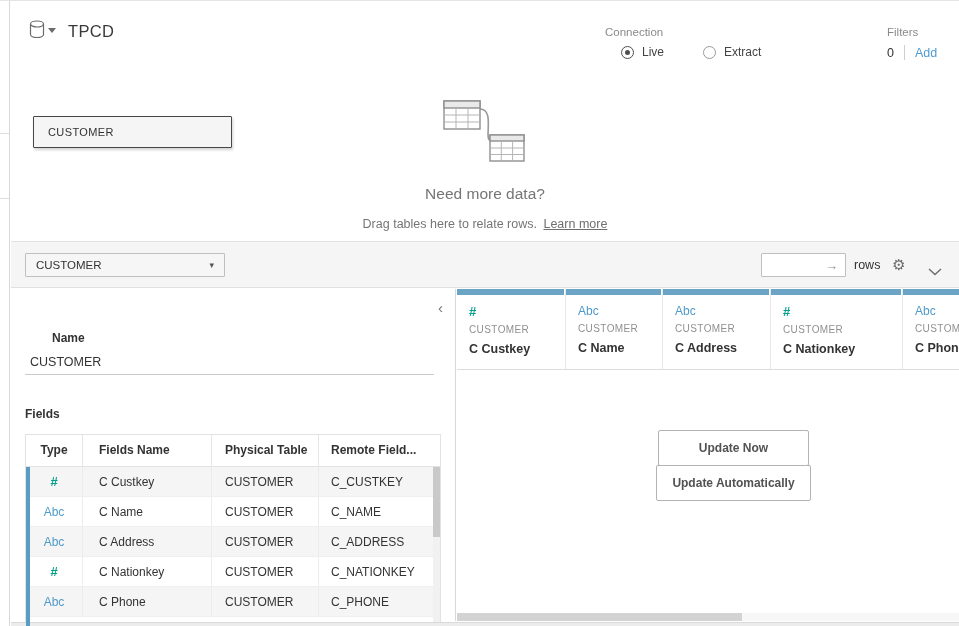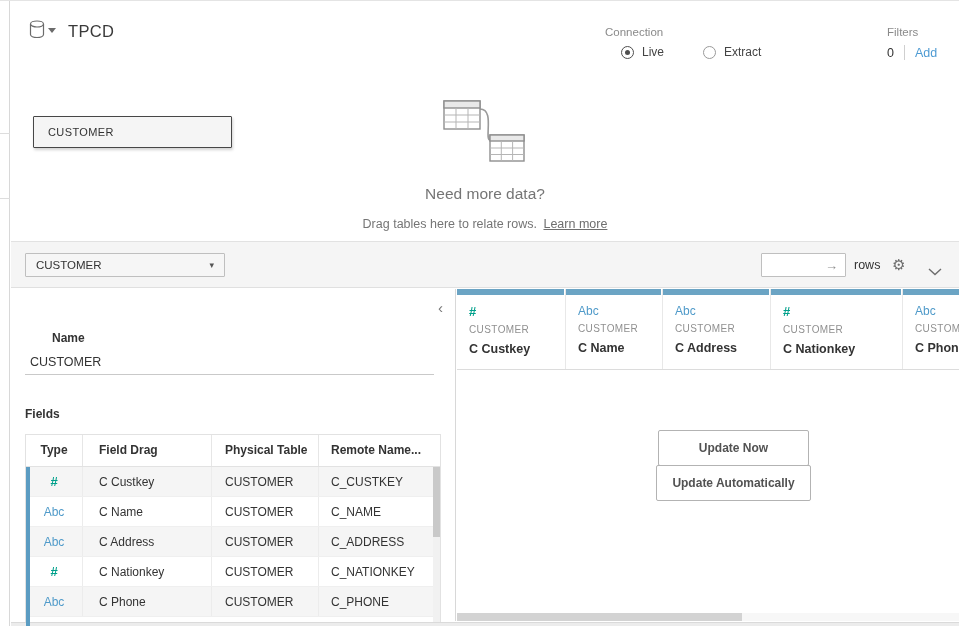--- a/index.html
+++ b/index.html
@@ -179,23 +179,23 @@
   <div class="main">
 
     <aside class="left-panel">
       <span class="collapse">‹</span>
       <div class="name-label">Name</div>
       <div class="name-value">CUSTOMER</div>
       <div class="fields-label">Fields</div>
       <div class="fields-table">
         <div class="ft-header">
             <div class="ft-hcell c0">Type</div>
-            <div class="ft-hcell c1">Field Drag</div>
+            <div class="ft-hcell c1">Fields Name</div>
             <div class="ft-hcell c2">Physical Table</div>
-            <div class="ft-hcell c3">Remote Name...</div>
+            <div class="ft-hcell c3">Remote Field...</div>
           </div>
         <div class="ft-body">
             <div class="ft-row alt">
               <div class="ft-cell c0"><span class="icon-number">#</span></div>
               <div class="ft-cell c1">C Custkey</div>
               <div class="ft-cell c2">CUSTOMER</div>
               <div class="ft-cell c3">C_CUSTKEY</div>
             </div>
             <div class="ft-row">
               <div class="ft-cell c0"><span class="icon-string">Abc</span></div>

